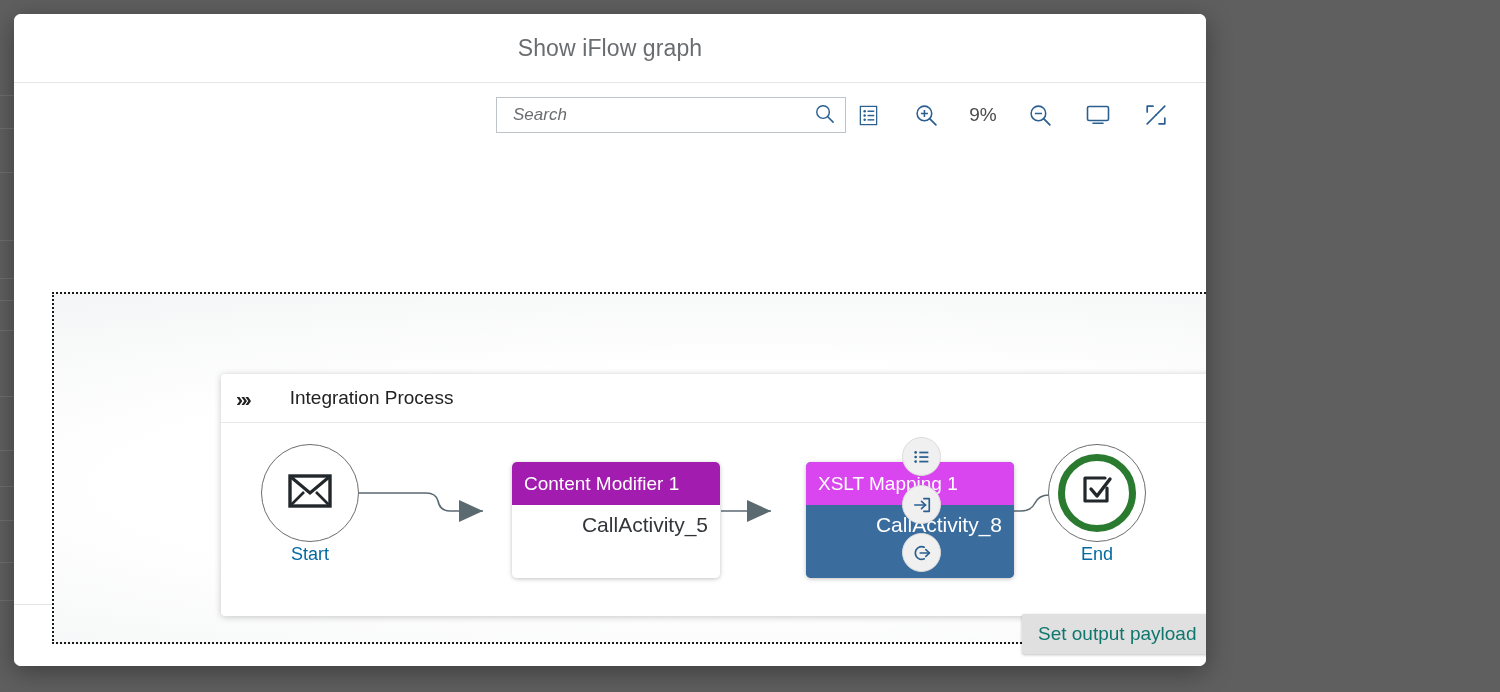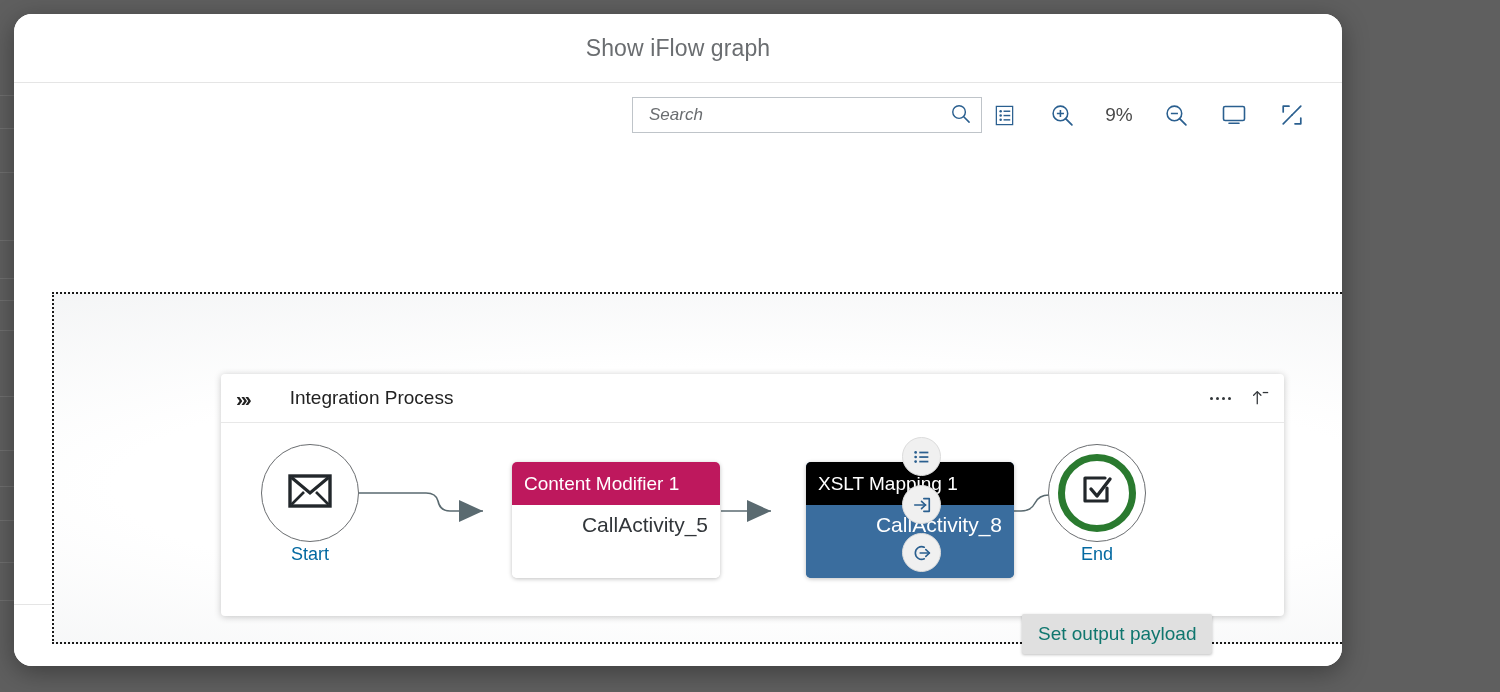--- a/index.html
+++ b/index.html
@@ -11,22 +11,22 @@
   
   #backdrop{
     position:absolute;inset:0;background:#5f5f5f;
   }
   #backdrop .bgline{
     position:absolute;left:0;width:36px;height:1px;background:rgba(255,255,255,.10);
   }
 
   
   #dialog{
-    position:absolute;left:14px;top:14px;width:1328px;height:652px;
-    background:#ffffff;border-radius:18px;
+    position:absolute;left:14px;top:14px;width:1192px;height:652px;
+    background:#ffffff;border-radius:7px;
     box-shadow:0 6px 26px rgba(0,0,0,.36);
     overflow:hidden;
   }
   .dlg-header{
     height:68px;display:flex;align-items:center;justify-content:center;
     border-bottom:1px solid #e5e5e5;background:#fff;
   }
   .dlg-title{font-size:23px;color:#6a6d70;letter-spacing:.1px;}
 
   .dlg-body{position:relative;height:521px;background:#fff;}
@@ -119,24 +119,24 @@
     width:208px;border-radius:5px;overflow:hidden;
     box-shadow:0 1px 4px rgba(0,0,0,.25);
   }
   .task .t-head{
     height:43px;display:flex;align-items:center;padding:0 0 0 12px;
     font-size:19px;color:#fff;
   }
   .task .t-body{
     min-height:54px;padding:9px 12px 10px 12px;font-size:21px;line-height:22px;text-align:right;
   }
-  .task.dark .t-head{background:#be185d;}
+  .task.dark .t-head{background:#a21caf;}
   .task.dark .t-body{background:#fff;color:#32363a;}
   .task.blue{background:#3a6d9e;}
-  .task.blue .t-head{background:#000000;}
+  .task.blue .t-head{background:#d946ef;}
   .task.blue .t-body{background:#3a6d9e;color:#fff;}
 
   
   .conn{position:absolute;pointer-events:none;}
 
   
   .act-col{position:absolute;left:681px;top:14px;display:flex;flex-direction:column;gap:9px;}
   .act-btn{
     width:39px;height:39px;border-radius:50%;background:#f0f0f0;border:1px solid #dcdcdc;
     display:flex;align-items:center;justify-content:center;color:#2a5f8f;cursor:pointer;

